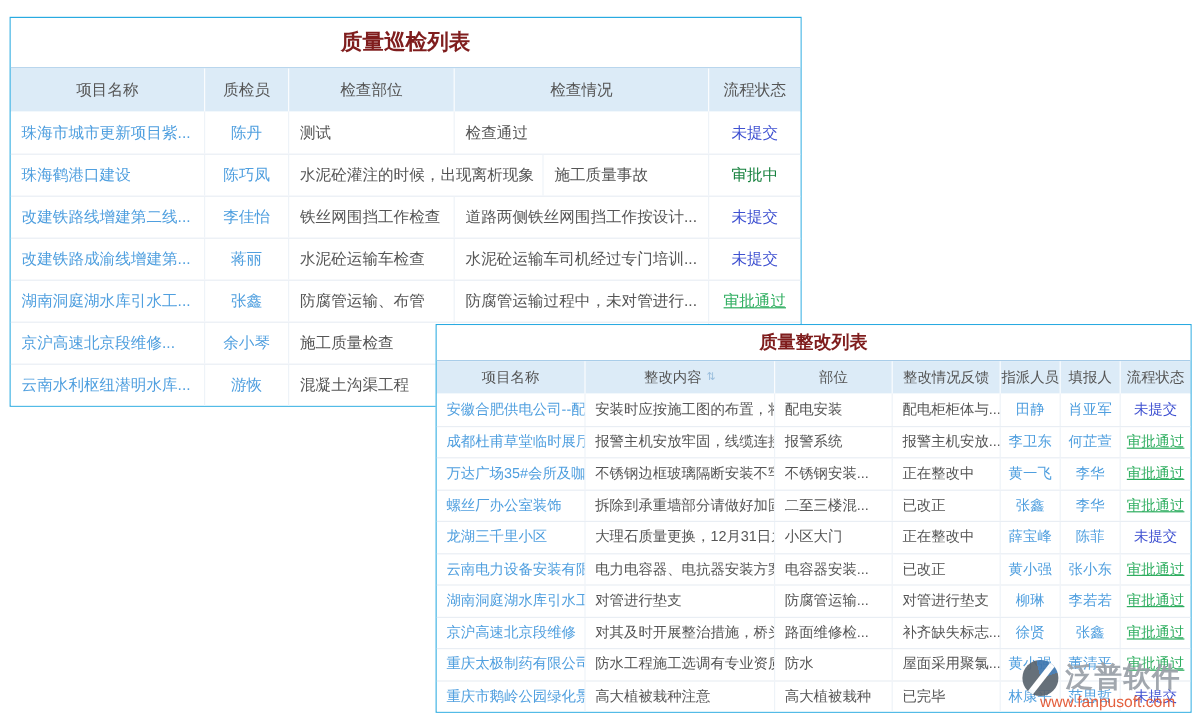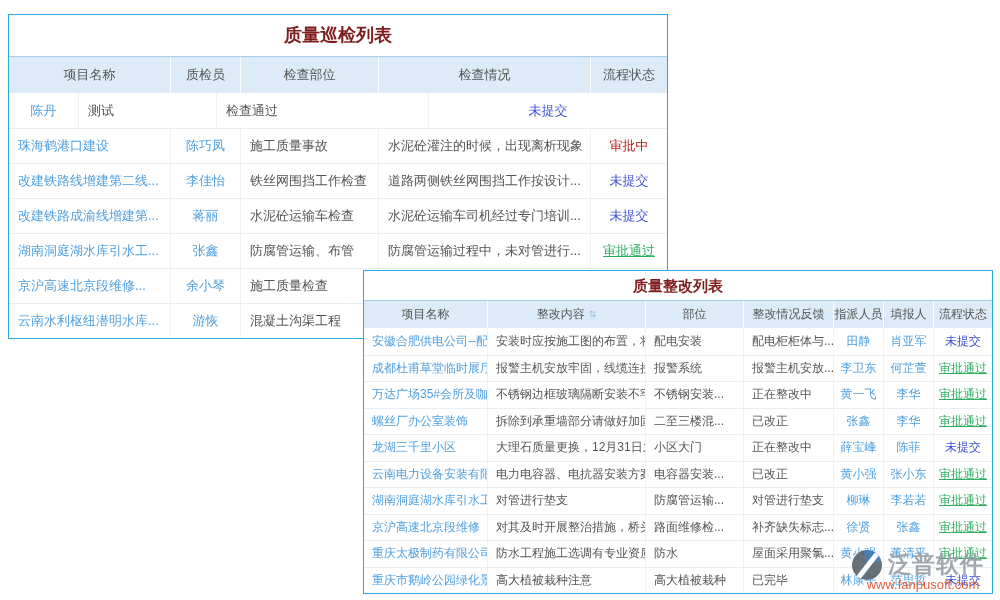--- a/index.html
+++ b/index.html
@@ -83,31 +83,32 @@
       </div>
       <div class="cell c3">
         <span>检查情况</span>
       </div>
       <div class="cell c4">
         <span>流程状态</span>
       </div>
     </div>
   <div class="tbody">
       <div class="tr">
+        <div class="cell c0 link">珠海市城市更新项目紫...</div>
         <div class="cell c1 link center">陈丹</div>
         <div class="cell c2">测试</div>
         <div class="cell c3">检查通过</div>
         <div class="cell c4 center status" style="color: rgb(63, 81, 209);">未提交</div>
       </div>
       <div class="tr">
         <div class="cell c0 link">珠海鹤港口建设</div>
         <div class="cell c1 link center">陈巧凤</div>
+        <div class="cell c3">水泥砼灌注的时候，出现离析现象</div>
         <div class="cell c2">施工质量事故</div>
-        <div class="cell c3">水泥砼灌注的时候，出现离析现象</div>
-        <div class="cell c4 center status" style="color: #b91c1c;">审批中</div>
+        <div class="cell c4 center status" style="color: #15803d;">审批中</div>
       </div>
       <div class="tr">
         <div class="cell c0 link">改建铁路线增建第二线...</div>
         <div class="cell c1 link center">李佳怡</div>
         <div class="cell c2">铁丝网围挡工作检查</div>
         <div class="cell c3">道路两侧铁丝网围挡工作按设计...</div>
         <div class="cell c4 center status" style="color: rgb(63, 81, 209);">未提交</div>
       </div>
       <div class="tr">
         <div class="cell c0 link">改建铁路成渝线增建第...</div>

